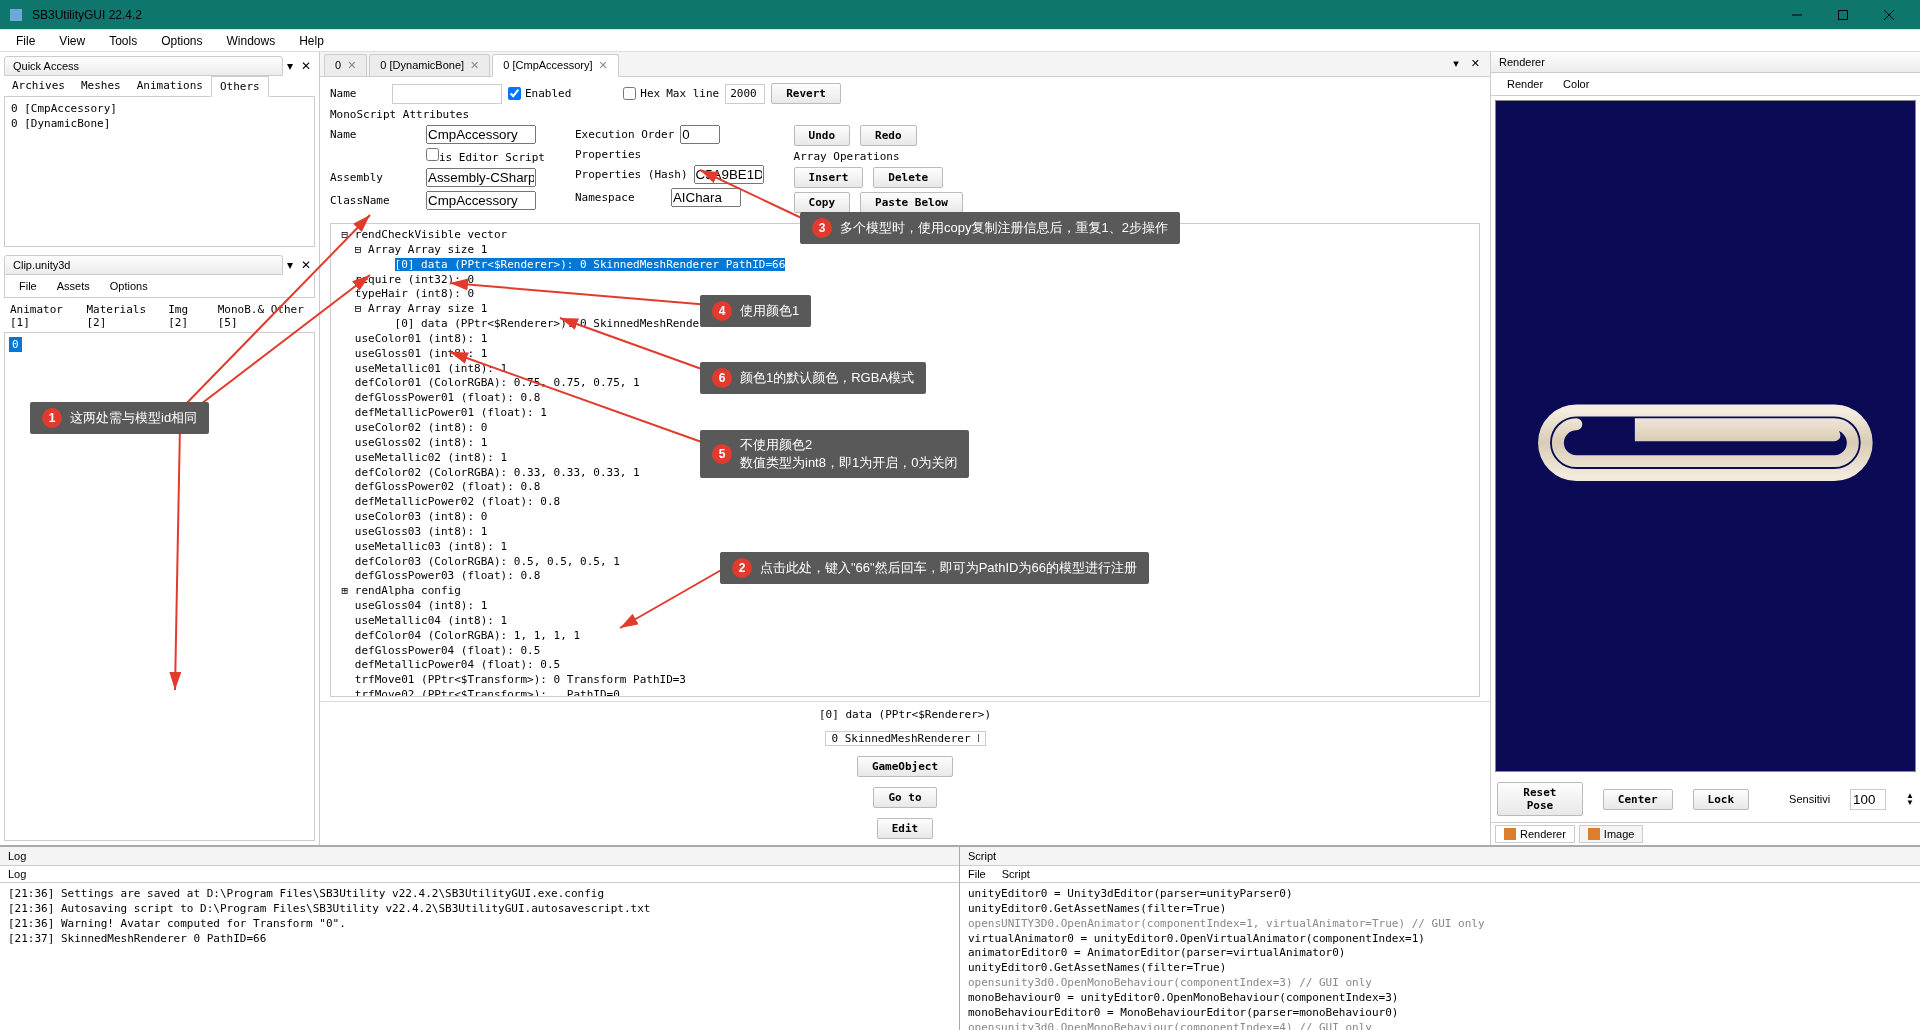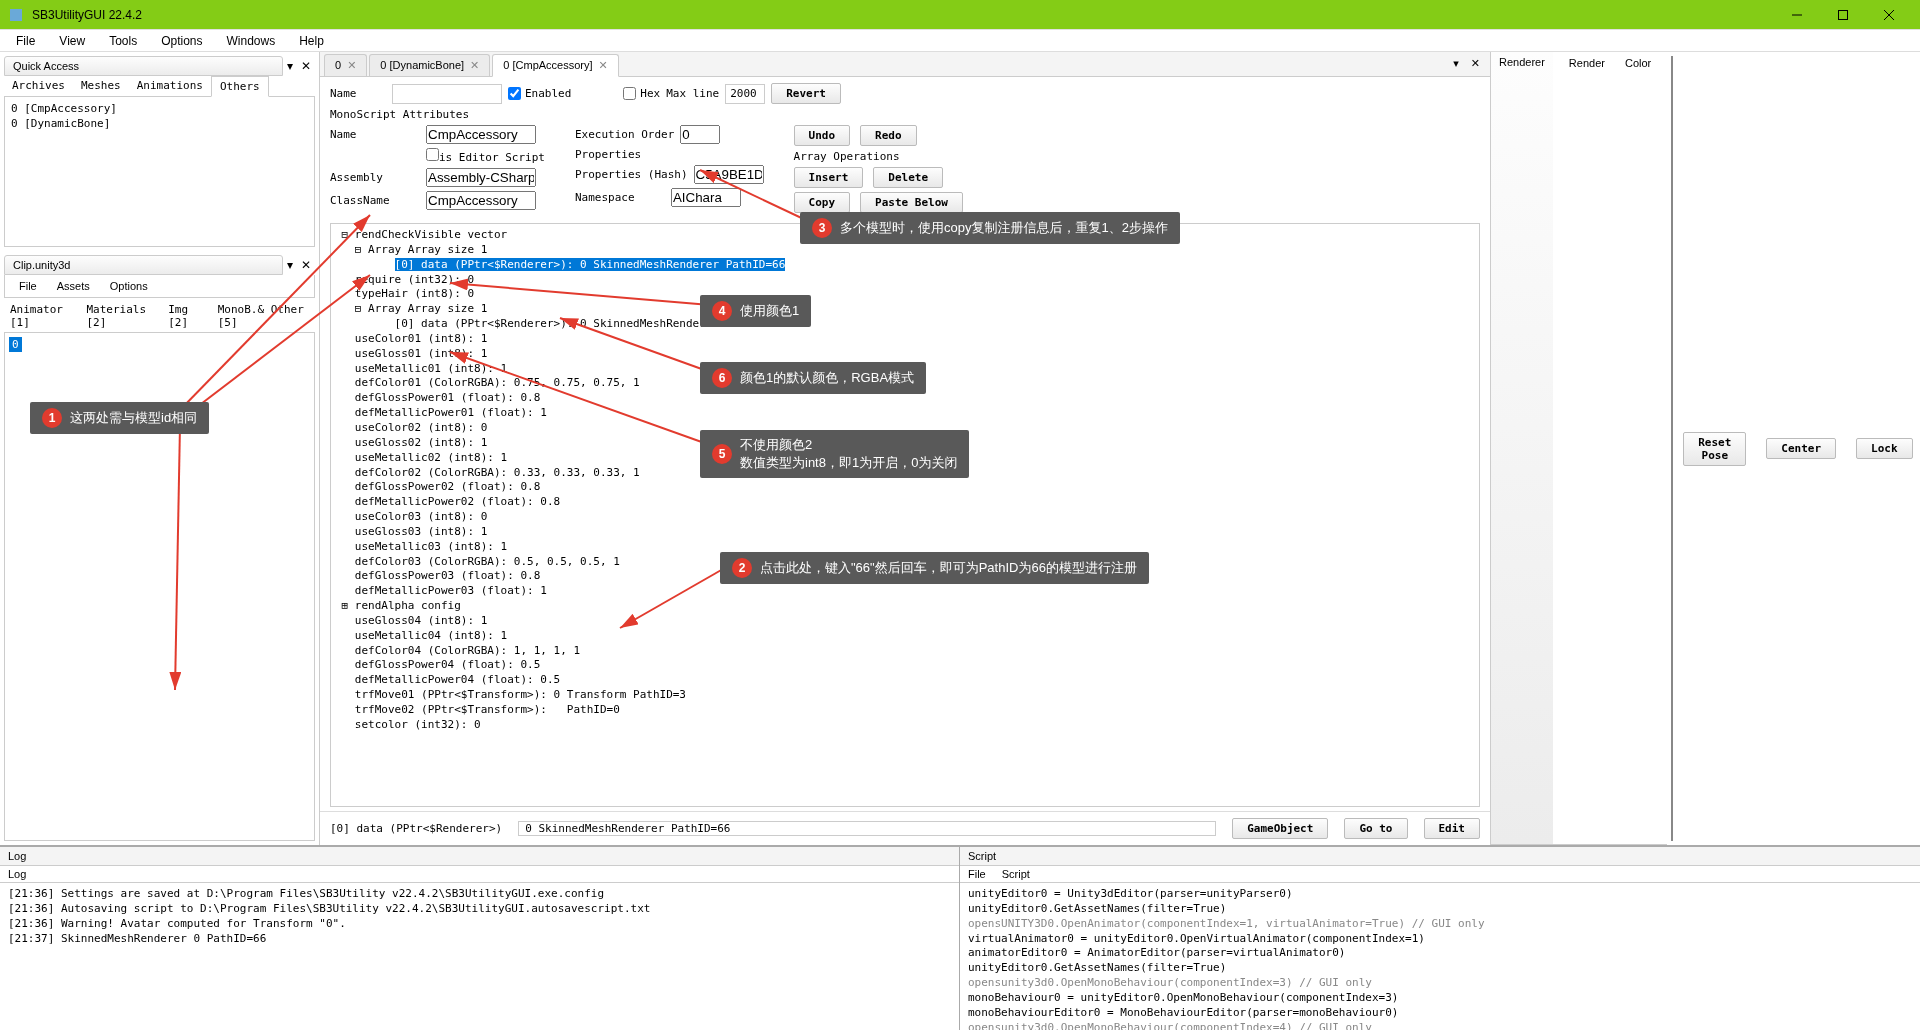--- a/index.html
+++ b/index.html
@@ -1,28 +1,28 @@
 <!DOCTYPE html>
 <html><head>
 <meta charset="utf-8">
 <style>
 * { box-sizing: border-box; margin: 0; padding: 0; }
 body { font-family: "Segoe UI", Tahoma, sans-serif; font-size: 12px; background: #fff; overflow: hidden; width: 1920px; height: 1030px; }
-.titlebar { height: 30px; background: #84cc16; display: flex; align-items: center; padding: 0 8px; border-bottom: 1px solid #e0e0e0; }
+.titlebar { height: 30px; background: #0f766e; display: flex; align-items: center; padding: 0 8px; border-bottom: 1px solid #e0e0e0; }
 .titlebar .icon { width: 16px; height: 16px; margin-right: 8px; }
 .titlebar .title { flex: 1; font-size: 12px; }
 .winbtns { display: flex; }
 .winbtn { width: 46px; height: 30px; display: flex; align-items: center; justify-content: center; cursor: pointer; }
 .menubar { height: 22px; background: #fff; display: flex; align-items: center; padding: 0 4px; border-bottom: 1px solid #ddd; }
 .menubar span { padding: 2px 12px; cursor: pointer; }
 
 .main-layout { display: flex; height: calc(100% - 30px - 22px - 185px); }
 .left-col { width: 320px; display: flex; flex-direction: column; border-right: 1px solid #ccc; }
 .mid-col { flex: 1; display: flex; flex-direction: column; }
-.right-col { width: 430px; display: flex; flex-direction: row; border-left: 1px solid #ccc; }
+.right-col { width: 430px; display: flex; flex-direction: column; border-left: 1px solid #ccc; }
 
 .panel-title { background: linear-gradient(#fdfdfd, #ececec); border: 1px solid #ccc; padding: 3px 8px; font-size: 11px; border-radius: 3px 3px 0 0; }
 .tab { padding: 4px 10px; background: #ececec; border: 1px solid #ccc; border-bottom: none; margin-right: 2px; cursor: pointer; font-size: 11px; border-radius: 3px 3px 0 0; }
 .tab.active { background: #fff; border-bottom: 1px solid #fff; margin-bottom: -1px; }
 .tab .x { margin-left: 6px; color: #888; }
 
 .qa-panel { margin: 4px; }
 .qa-tabs { display: flex; border-bottom: 1px solid #ccc; font-family: monospace; font-size: 11px; }
 .qa-tabs span { padding: 3px 8px; cursor: pointer; }
 .qa-tabs span.active { background: #fff; border: 1px solid #ccc; border-bottom: 1px solid #fff; margin-bottom: -1px; }
@@ -51,21 +51,21 @@
 .btn { background: linear-gradient(#fdfdfd,#e8e8e8); border: 1px solid #bbb; padding: 3px 14px; cursor: pointer; font-size: 11px; border-radius: 2px; font-family: monospace; font-weight: bold; }
 .props-grid { display: flex; gap: 30px; }
 .pcol { display: flex; flex-direction: column; gap: 4px; }
 .prow { display: flex; align-items: center; gap: 6px; }
 .prow span.lbl { min-width: 90px; display: inline-block; }
 
 .tree-area { flex: 1; margin: 4px 10px; border: 1px solid #ccc; overflow: auto; font-family: monospace; font-size: 11px; padding: 4px; line-height: 1.35; }
 .tree-line { white-space: pre; }
 .sel { background: #0078d7; color: #fff; }
 
-.edit-bar { display: flex; align-items: center; gap: 16px; padding: 6px 10px; border-top: 1px solid #ddd; font-family: monospace; font-size: 11px; }
+.edit-bar { display: flex; align-items: center; gap: 10px; padding: 6px 10px; border-top: 1px solid #ddd; font-family: monospace; font-size: 11px; flex-direction: column; }
 .edit-bar .lbl { white-space: nowrap; }
 .edit-bar input { flex: 1; border: 1px solid #ccc; padding: 0 6px; font-family: monospace; font-size: 11px; }
 
 .renderer-title { padding: 4px 8px; border-bottom: 1px solid #ccc; background: linear-gradient(#fdfdfd,#ececec); font-size: 11px; }
 .ren-menu { display: flex; padding: 3px 6px; border-bottom: 1px solid #ccc; }
 .ren-menu span { padding: 2px 10px; cursor: pointer; font-size: 11px; }
 .viewport { flex: 1; background: #0a0a55; margin: 4px; position: relative; border: 1px solid #888; }
 .clip3d { position: absolute; left: 6%; top: 40%; width: 88%; height: 22%; }
 .ren-controls { display: flex; align-items: center; gap: 20px; padding: 6px; font-size: 11px; }
 .ren-tabs { display: flex; border-top: 1px solid #ccc; padding: 2px 4px; gap: 4px; }
@@ -270,21 +270,20 @@
         <div class="tree-line">   useGloss02 (int8): 1</div>
         <div class="tree-line">   useMetallic02 (int8): 1</div>
         <div class="tree-line">   defColor02 (ColorRGBA): 0.33, 0.33, 0.33, 1</div>
         <div class="tree-line">   defGlossPower02 (float): 0.8</div>
         <div class="tree-line">   defMetallicPower02 (float): 0.8</div>
         <div class="tree-line">   useColor03 (int8): 0</div>
         <div class="tree-line">   useGloss03 (int8): 1</div>
         <div class="tree-line">   useMetallic03 (int8): 1</div>
         <div class="tree-line">   defColor03 (ColorRGBA): 0.5, 0.5, 0.5, 1</div>
         <div class="tree-line">   defGlossPower03 (float): 0.8</div>
-        <div class="tree-line">   defMetallicPower03 (float): 1</div>
         <div class="tree-line"> ⊞ rendAlpha config</div>
         <div class="tree-line">   useGloss04 (int8): 1</div>
         <div class="tree-line">   useMetallic04 (int8): 1</div>
         <div class="tree-line">   defColor04 (ColorRGBA): 1, 1, 1, 1</div>
         <div class="tree-line">   defGlossPower04 (float): 0.5</div>
         <div class="tree-line">   defMetallicPower04 (float): 0.5</div>
         <div class="tree-line">   trfMove01 (PPtr&lt;$Transform&gt;): 0 Transform PathID=3</div>
         <div class="tree-line">   trfMove02 (PPtr&lt;$Transform&gt;):   PathID=0</div>
         <div class="tree-line">   setcolor (int32): 0</div>
       </div>

